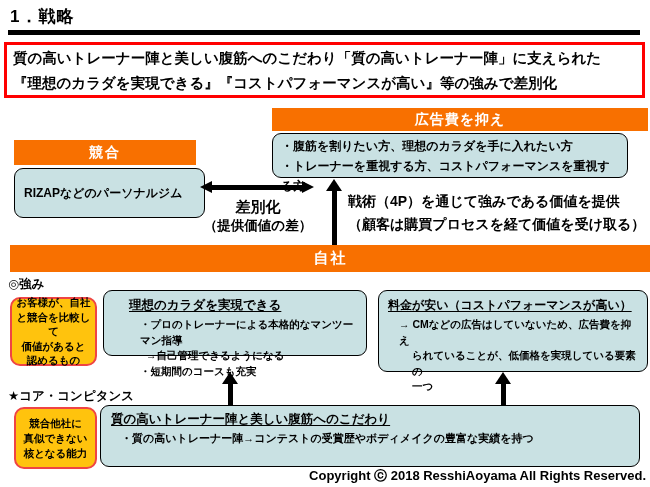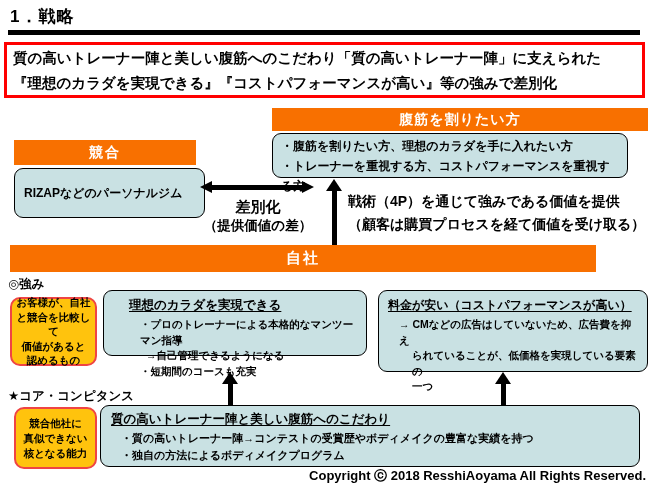--- a/index.html
+++ b/index.html
@@ -17,21 +17,21 @@
     left:4px;top:42px;width:641px;height:56px;border:3px solid var(--red);
     box-sizing:border-box;padding:1px 6px;font-size:14.5px;line-height:25px;
   }
   
   .orange-bar{
     background:var(--orange);color:#fff;text-align:center;
     display:flex;align-items:center;justify-content:center;
   }
   .customer-header{left:272px;top:108px;width:376px;height:23px;font-size:14px;letter-spacing:1px;}
   .competitor-header{left:14px;top:140px;width:182px;height:25px;font-size:14px;letter-spacing:2px;}
-  .company-header{left:10px;top:245px;width:586px;height:27px;font-size:15px;letter-spacing:2px;}
+  .company-header{left:10px;top:245px;width:641px;height:27px;font-size:15px;letter-spacing:2px;}
   
   .teal-box{
     background:var(--teal);border:1.6px solid #000;border-radius:9px;box-sizing:border-box;
   }
   .customer-box{left:272px;top:133px;width:356px;height:45px;padding:2px 8px;font-size:12px;line-height:20px;}
   .competitor-box{left:14px;top:168px;width:191px;height:50px;display:flex;align-items:center;padding-left:9px;font-size:12px;}
   .strength1-box{left:103px;top:290px;width:264px;height:66px;padding:6px 6px 0 25px;}
   .strength2-box{left:378px;top:290px;width:270px;height:82px;padding:6px 6px 0 9px;}
   .core-box{left:100px;top:405px;width:540px;height:62px;padding:5px 8px 0 10px;}
   .box-title{font-size:12.5px;text-decoration:underline;text-underline-offset:2px;}
@@ -79,21 +79,21 @@
 <div class="slide">
 
   <div class="abs page-title">1．戦略</div>
   <div class="abs title-rule"></div>
 
   <div class="abs summary-box">
     <div>質の高いトレーナー陣と美しい腹筋へのこだわり「質の高いトレーナー陣」に支えられた</div>
     <div>『理想のカラダを実現できる』『コストパフォーマンスが高い』等の強みで差別化</div>
   </div>
 
-  <div class="abs orange-bar customer-header">腹筋を割りたい方</div>
+  <div class="abs orange-bar customer-header">広告費を抑え</div>
   <div class="abs teal-box customer-box">
     <div>・腹筋を割りたい方、理想のカラダを手に入れたい方</div>
     <div>・トレーナーを重視する方、コストパフォーマンスを重視する方</div>
   </div>
 
   <div class="abs orange-bar competitor-header">競合</div>
   <div class="abs teal-box competitor-box">
     <span>RIZAPなどのパーソナルジム</span>
   </div>
 
@@ -159,19 +159,18 @@
   <div class="abs gold-box core-def">
     <div>競合他社に</div>
     <div>真似できない</div>
     <div>核となる能力</div>
   </div>
 
   <div class="abs teal-box core-box">
     <div class="box-title">質の高いトレーナー陣と美しい腹筋へのこだわり</div>
     <div class="core-bullets">
       <div>・質の高いトレーナー陣→コンテストの受賞歴やボディメイクの豊富な実績を持つ</div>
-      <div>・独自の方法によるボディメイクプログラム</div>
     </div>
   </div>
 
   <div class="abs copyright">Copyright ⓒ 2018 ResshiAoyama All Rights Reserved.</div>
 
 </div>
 
 </body></html>

